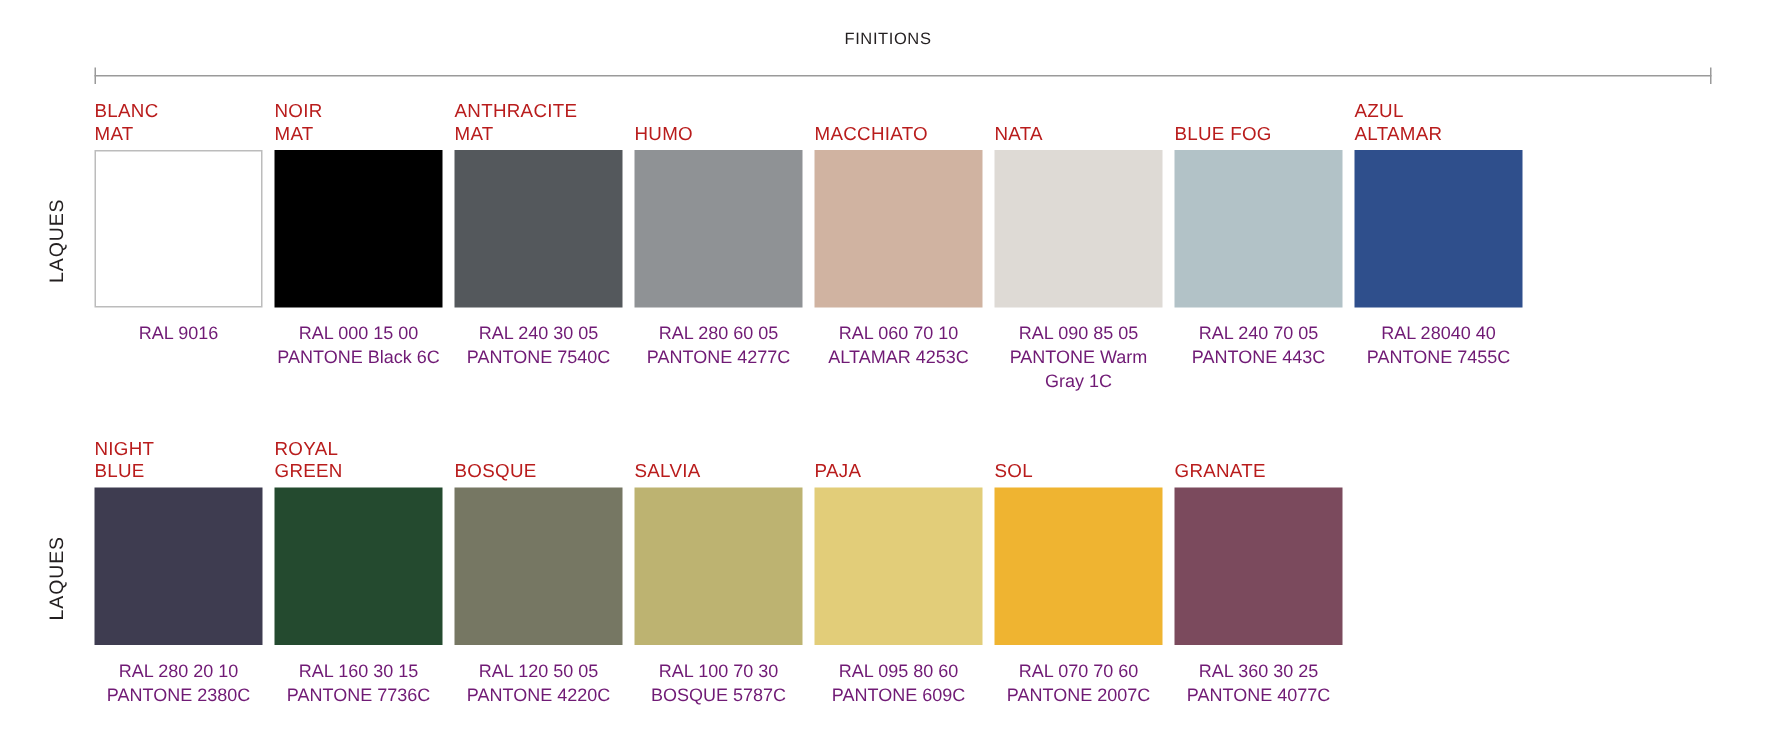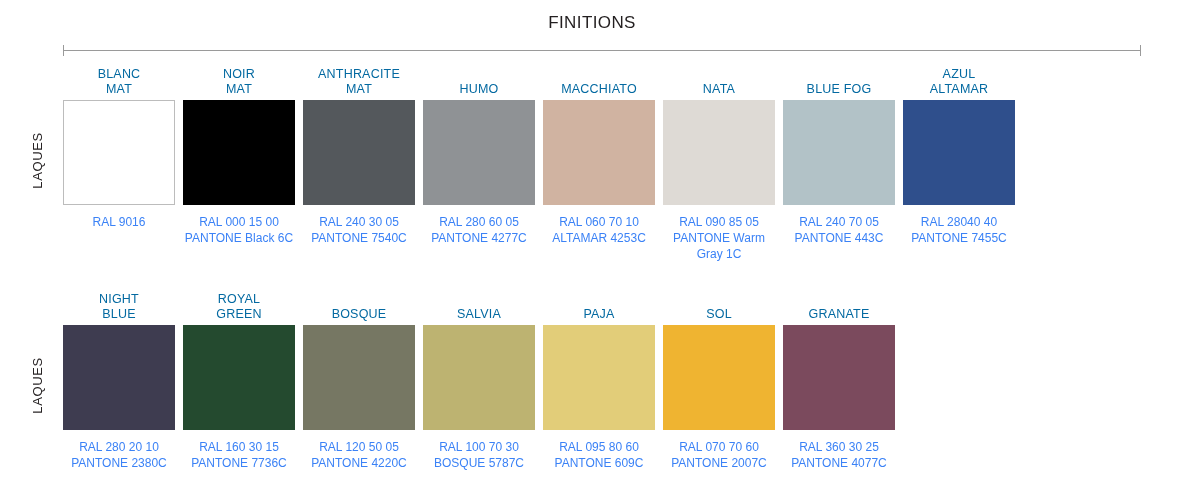--- a/index.html
+++ b/index.html
@@ -13,24 +13,24 @@
     font-family: "Liberation Sans", sans-serif;
     color: #231f20;
     position: relative;
     overflow: hidden;
   }
 
   
   .finitions-title {
     position: absolute;
     left: 0;
-    top: 13px;
+    top: 20px;
     width: 1184px;
     text-align: center;
-    font-size: 17px;
+    font-size: 11px;
     letter-spacing: 0.4px;
     color: #231f20;
   }
 
   
   .span-rule {
     position: absolute;
     left: 63px;
     top: 45px;
     width: 1078px;
@@ -93,47 +93,47 @@
     width: 112px;
     display: flex;
     flex-direction: column;
     align-items: stretch;
   }
 
   .swatch-name {
     height: 42px;
     display: flex;
     flex-direction: column;
-    align-items: center;
+    align-items: flex-start;
     justify-content: flex-end;
     text-align: center;
     font-size: 12.5px;
     line-height: 15px;
     letter-spacing: 0.2px;
-    color: #0369a1;
+    color: #b91c1c;
     padding-bottom: 3px;
     box-sizing: border-box;
   }
   .swatch-name .ln { display: block; }
 
   .swatch-chip {
     width: 112px;
     height: 105px;
     box-sizing: border-box;
   }
   .swatch-chip.bordered {
     border: 1px solid #bcbcbc;
   }
 
   .swatch-codes {
     padding-top: 9px;
     text-align: center;
     font-size: 12px;
     line-height: 16px;
-    color: #3b82f6;
+    color: #701a75;
   }
   .swatch-codes .code-line { display: block; white-space: pre-wrap; }
 </style>
 </head>
 <body>
 
 <div class="finitions-title">FINITIONS</div>
 
 <div class="span-rule">
   <div class="bar"></div>

